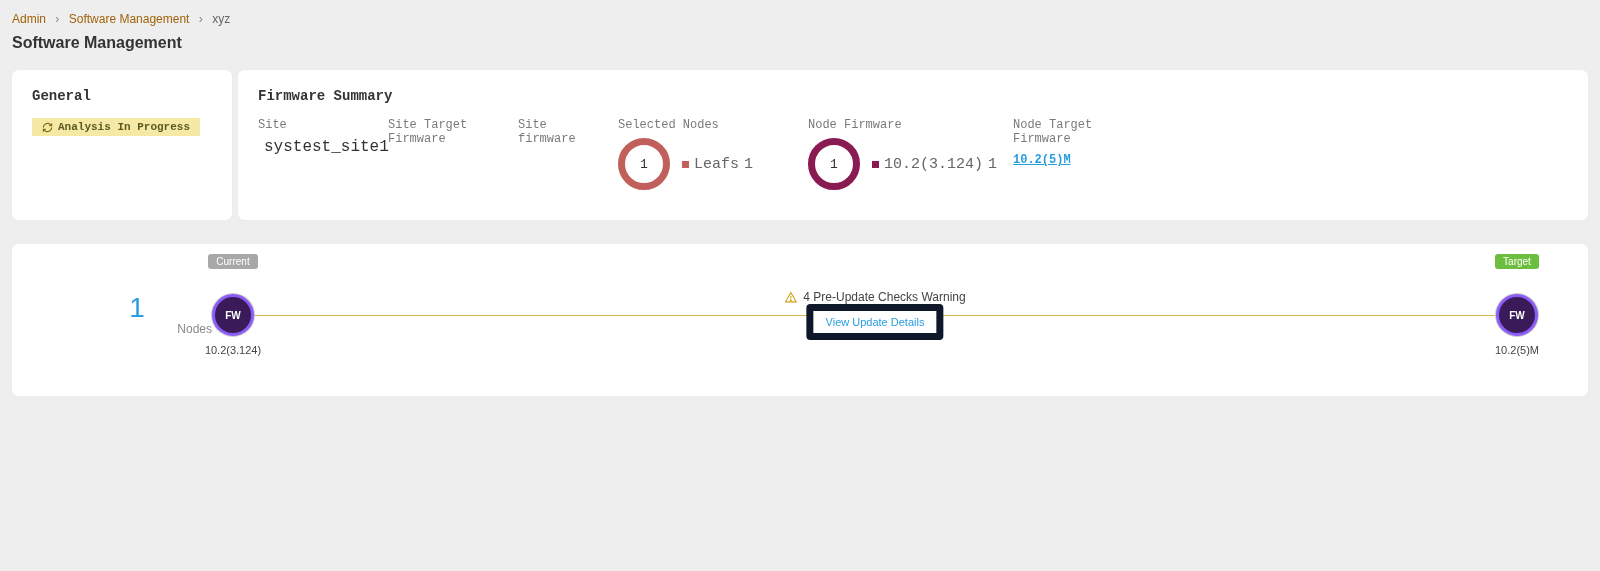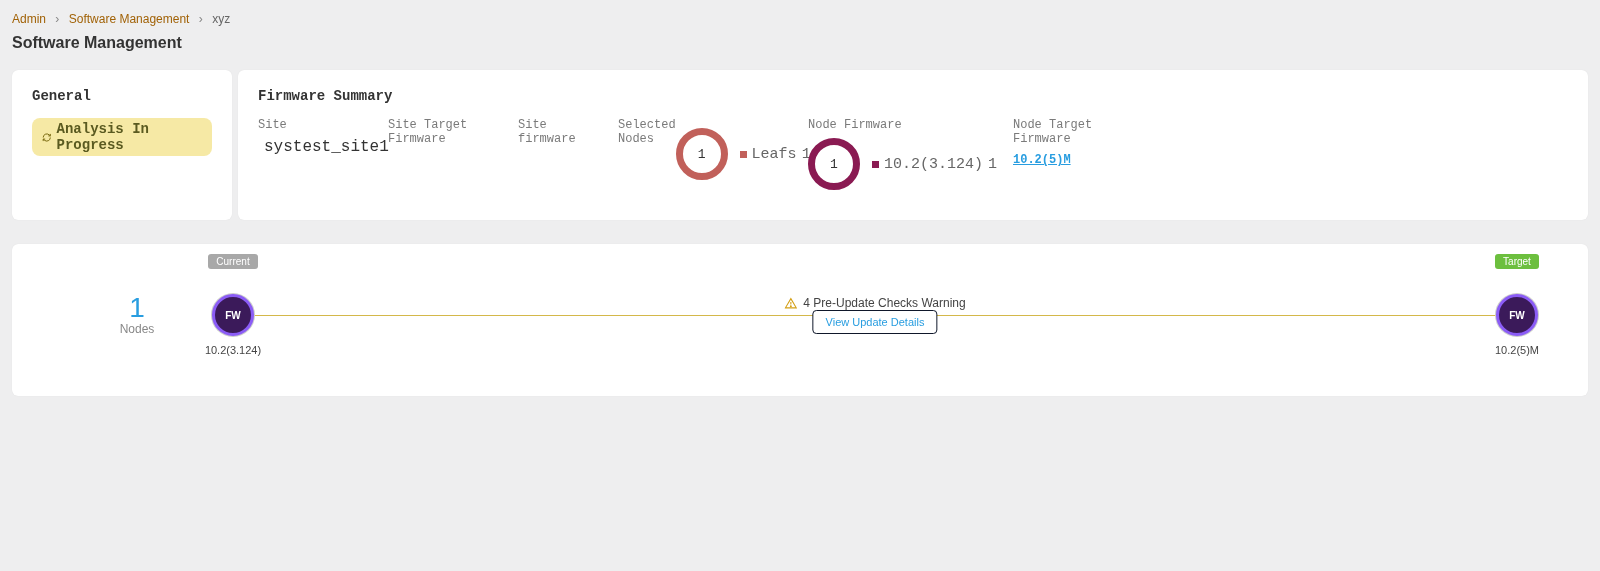--- a/index.html
+++ b/index.html
@@ -35,54 +35,54 @@
   .section-title {
     font-size: 14px;
     font-weight: 600;
     color: #333;
     margin-bottom: 14px;
   }
   .pill {
     display: inline-flex;
     align-items: center;
     background: #f6e9a5;
-    border-radius: 8px;
+    border-radius: 0;
     padding: 3px 10px;
-    font-size: 14px;
+    font-size: 11px;
     color: #5a5a20;
     font-weight:600;
   }
   .pill svg { margin-right: 5px; }
   .fw-grid {
     display: flex;
     gap: 10px;
   }
   .fw-col { flex-shrink:0; }
   .fw-col.site { width: 120px; }
   .fw-col.sitefw { width: 90px; }
   .fw-col.sitetarget { width: 120px; }
-  .fw-col.selected { width: 180px; display:flex; flex-direction:row;}
+  .fw-col.selected { width: 180px; display:flex; flex-direction:column;}
   .fw-col.nodefw { width: 195px; display:flex; flex-direction:column;}
   .fw-col.nodetarget { width: 140px; }
   .fw-label { font-size: 12px; color: #7a7a7a; margin-bottom: 6px; }
   .site-val { display:flex; align-items:center; gap:6px; font-size:16px; color:#333;}
   .globe-icon { width:14px; height:14px; border-radius:50%; background:#2a78b8; display:inline-block;}
   .donut-row { display:flex; align-items:center; gap:12px;}
   .donut { width:52px; height:52px; border-radius:50%; border:7px solid; display:flex; align-items:center; justify-content:center; font-size:13px; font-weight:500;}
   .donut.red { border-color:#c1605a; }
   .donut.maroon { border-color:#8a1a52; }
   .legend { font-size:15px; color:#666; display:flex; align-items:center; gap:5px;}
   .legend .sq{ width:7px; height:7px; background:#8a1a52; display:inline-block;}
   .legend.red .sq{ background:#c1605a;}
   .link { color:#289de0; font-size:12px; text-decoration:underline; font-weight:600;}
   .card.progress { padding: 50px 50px 60px 50px; position:relative;}
   .prog-wrap { display:flex; align-items:center; }
   .nodes-col { width:150px; text-align:center;}
   .nodes-big { font-size:28px; color:#289de0; font-weight:400; line-height:1;}
-  .nodes-lbl { font-size:12px; color:#888; }
+  .nodes-lbl { font-size:12px; color:#888;text-align:right; }
   .track { flex:1; position:relative; display:flex; align-items:center; }
   .node-dot-wrap{ position:relative; display:flex; flex-direction:column; align-items:center;}
   .node-dot {
     width:42px; height:42px; border-radius:50%;
     background:#3b1a5a;
     border:3px solid #8b5cf6;
     box-shadow:0 0 0 1px #ccc;
     display:flex; align-items:center; justify-content:center;
     color:#fff; font-size:10px; font-weight:600;
     z-index:2;
@@ -94,21 +94,21 @@
   .line {
     flex:1; height:1px; background: #d4b84a; position:relative;
   }
   .center-stack{
     position:absolute; left:50%; top:50%; transform:translate(-50%,-50%);
     display:flex; flex-direction:column; align-items:center; 
     background: transparent;
   }
   .warn-row{ display:flex; align-items:center; gap:6px; font-size:12px; color:#444; background:#fff; padding:0 8px;}
   .btn-outline{
-    border:1px solid #0f172a; color:#289de0; background:#fff;
+    border:7px solid #0f172a; color:#289de0; background:#fff;
     font-size:11px; padding:5px 12px; border-radius:4px; cursor:pointer;
   }
 </style>
 </head>
 <body>
 
 <div class="breadcrumb">
   <a href="#">Admin</a>
   <span class="sep">›</span>
   <a href="#">Software Management</a>

